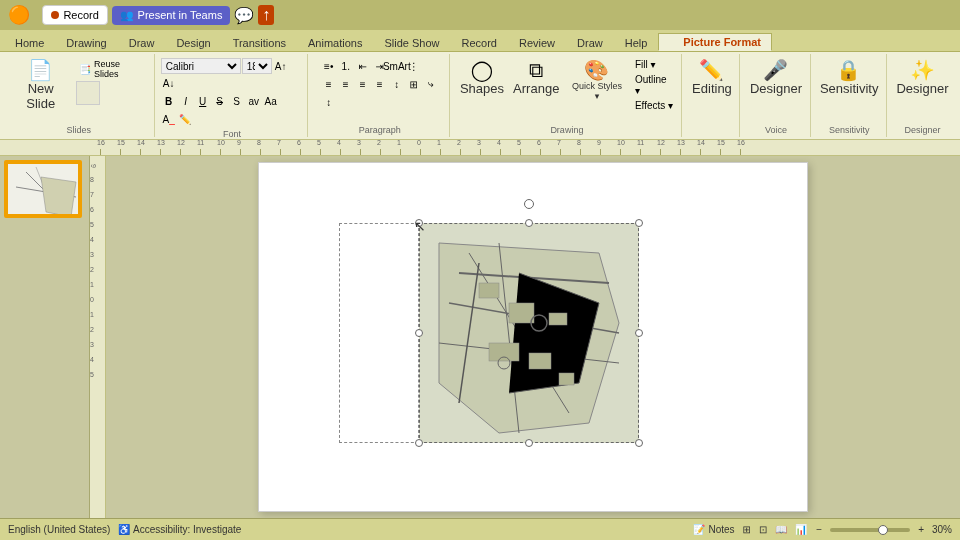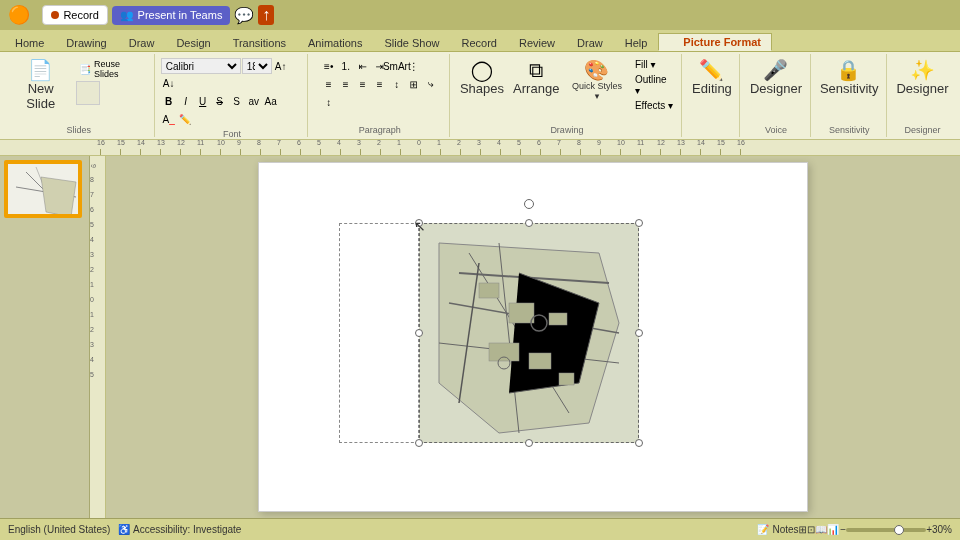--- a/index.html
+++ b/index.html
@@ -262,20 +262,21 @@
       color: #333;
       position: absolute;
       bottom: 0;
       left: 0;
       right: 0;
     }
     .status-right {
       margin-left: auto;
       display: flex;
       align-items: center;
+      gap: 8px;
     }
     .zoom-slider {
       width: 80px;
       height: 4px;
       background: #a0a060;
       border-radius: 2px;
       position: relative;
     }
     .zoom-thumb {
       width: 10px; height: 10px;

